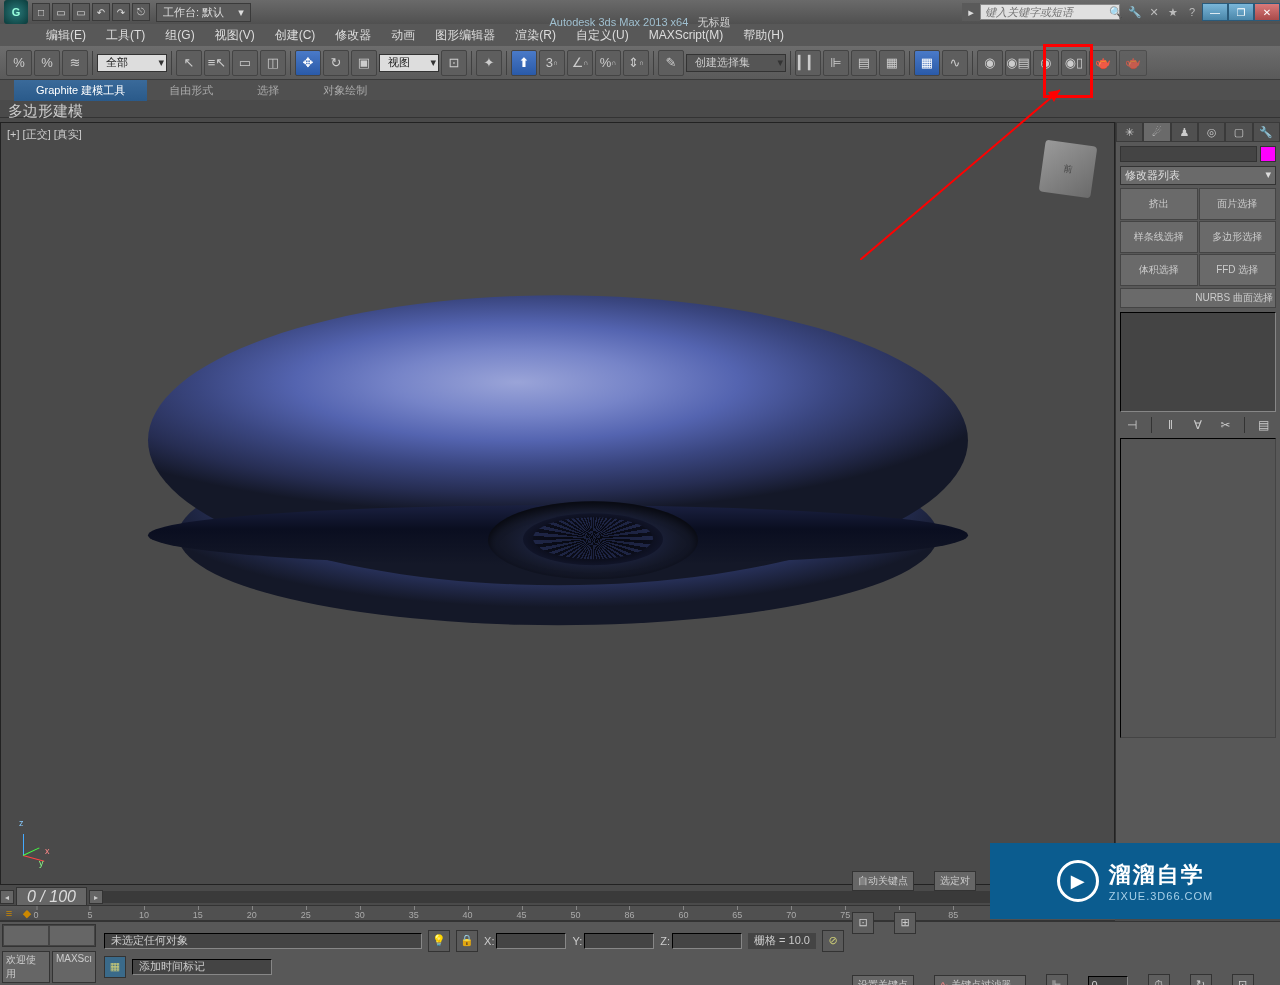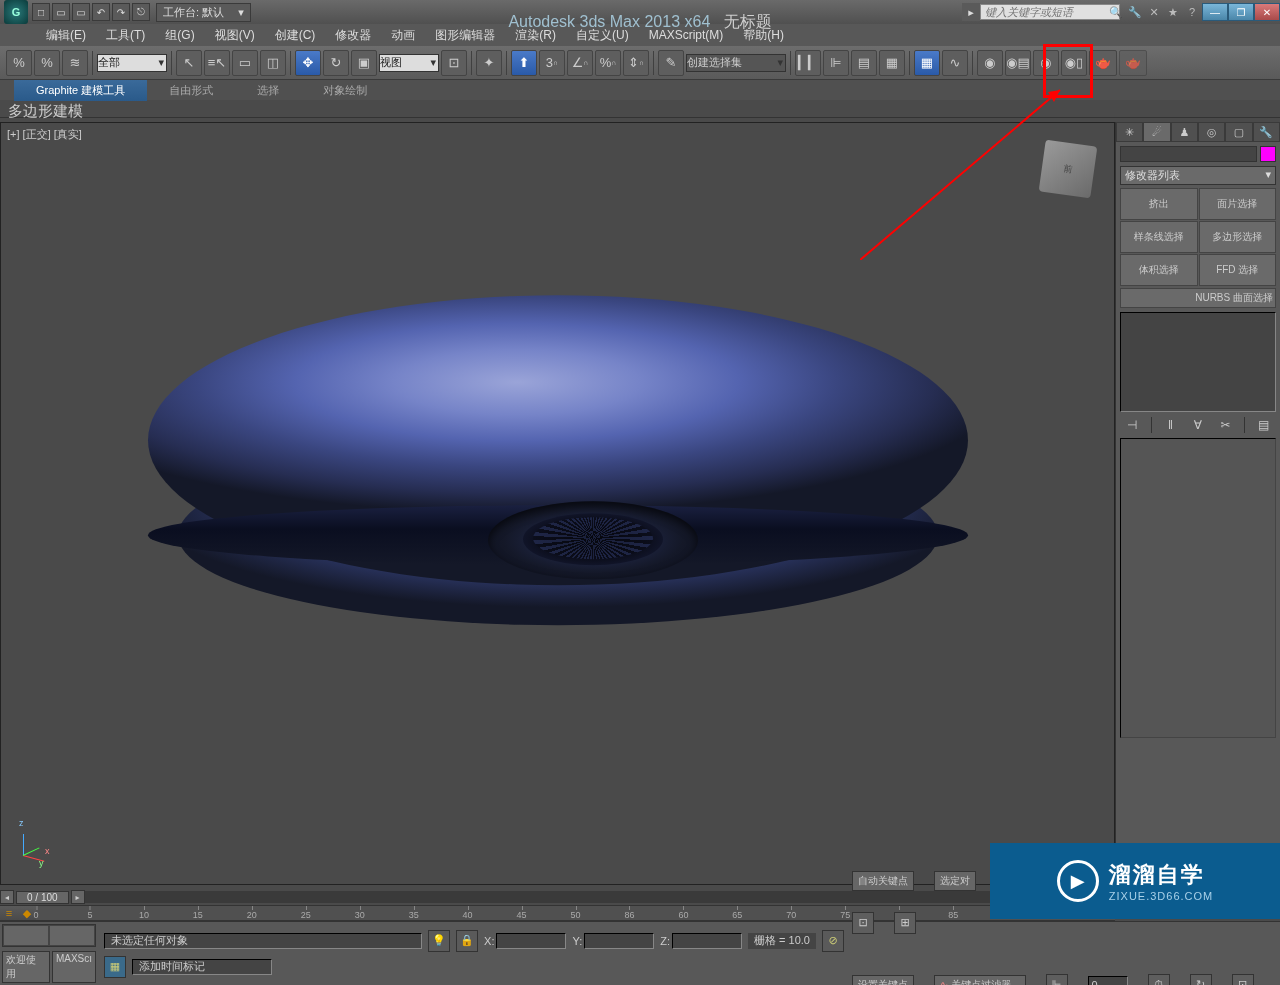--- a/index.html
+++ b/index.html
@@ -4,42 +4,42 @@
 <style>
 * { margin: 0; padding: 0; box-sizing: border-box; font-family: "Microsoft YaHei", SimSun, Arial, sans-serif; }
 body { background: #4a4a4a; color: #ccc; font-size: 11px; overflow: hidden; width: 1280px; height: 985px; position: relative; }
 
 
 .titlebar { height: 24px; background: linear-gradient(#6a6a6a, #505050); display: flex; align-items: center; position: relative; }
 .app-icon { width: 24px; height: 24px; background: radial-gradient(circle, #2a7a7a, #0a3a3a); border-radius: 3px; margin: 0 4px; display:flex;align-items:center;justify-content:center;color:#9fd;font-weight:bold;}
 .qat { display: flex; gap: 2px; align-items: center; }
 .qat-btn { width: 18px; height: 18px; background: #5a5a5a; border: 1px solid #3a3a3a; display: flex; align-items: center; justify-content: center; color: #ddd; font-size: 10px; }
 .workspace-dd { background: #5a5a5a; border: 1px solid #3a3a3a; padding: 1px 6px; color: #ddd; margin-left: 6px; display:flex; align-items:center; gap:14px;}
-.title-center { position: absolute; left: 50%; transform: translateX(-50%); color: #d0d0d0; font-size: 16px; white-space: nowrap; margin-top: 20px; }
+.title-center { position: absolute; left: 50%; transform: translateX(-50%); color: #d0d0d0; font-size: 11px; white-space: nowrap; margin-top: 20px; }
 .search-ctrl { position: absolute; right: 160px; display: flex; align-items: center; }
 .search-ctrl input { background: #e0e0e0; border: 1px solid #888; padding: 1px 4px; width: 140px; font-style: italic; color: #888; font-size: 11px; }
 .search-ctrl .mag { width: 18px; height: 18px; background: #5a5a5a; color: #ddd; display:flex;align-items:center;justify-content:center;}
 .title-icons { position: absolute; right: 80px; display: flex; gap: 3px; }
 .title-icons span { width: 16px; color: #bbb; text-align: center; }
 .win-ctrls { position: absolute; right: 0; display: flex; }
 .win-btn { width: 26px; height: 18px; border: 1px solid #2a5a7a; display: flex; align-items: center; justify-content: center; font-size: 10px; }
 .win-min, .win-max { background: linear-gradient(#7ab6d9, #4a86a9); color: #fff; }
 .win-close { background: linear-gradient(#d97a7a, #a94a4a); color: #fff; }
 
 
 .menubar { height: 22px; background: #585858; display: flex; align-items: center; padding-left: 36px; gap: 0; }
 .menu-item { padding: 3px 10px; color: #ddd; font-size: 12px; }
 
 
 .maintoolbar { height: 34px; background: linear-gradient(#6d6d6d, #5a5a5a); border-bottom: 1px solid #3a3a3a; display: flex; align-items: center; padding: 0 6px; gap: 2px; }
 .tb-btn { width: 26px; height: 26px; background: #5e5e5e; border: 1px solid #444; border-radius: 2px; display: flex; align-items: center; justify-content: center; color: #ccc; font-size: 13px; position: relative; }
 .tb-btn.blue { background: linear-gradient(#4a7ac8, #2a5aa8); color: #fff; }
 .tb-btn.teapot { width: 28px; }
 .tb-sep { width: 1px; height: 24px; background: #404040; margin: 0 2px; }
-.tb-dd { background: #ddd; border: 1px solid #333; padding: 1px 14px 1px 0; color: #222; font-size: 11px; position: relative; height: 18px; display:flex; align-items:center;}
+.tb-dd { background: #ddd; border: 1px solid #333; padding: 1px 14px 1px 8px; color: #222; font-size: 11px; position: relative; height: 18px; display:flex; align-items:center;}
 .tb-dd::after { content: "▾"; position: absolute; right: 2px; color: #333; }
 .filter-dd { width: 70px; }
 .view-dd { width: 60px; }
 .selset-dd { width: 100px; background: #555; color:#ccc; border-color:#333;}
 
 
 .highlight-box { position: absolute; border: 3px solid #f00; pointer-events: none; z-index: 100; }
 .arrow-line { position: absolute; pointer-events: none; z-index: 99; }
 
 
@@ -94,21 +94,21 @@
 .mod-btn { background: #6a6a6a; border: 1px solid #444; padding: 8px; text-align: center; color: #ccc; font-size: 10px; }
 .nurbs-row { margin: 2px 4px; background: #6a6a6a; border: 1px solid #444; padding: 2px; text-align: right; color: #ccc; font-size: 10px; }
 .mod-stack { margin: 4px; height: 100px; background: #444; border: 1px inset #333; }
 .stack-ctrls { display: flex; gap: 3px; margin: 4px; align-items:center; justify-content:space-around;}
 .stack-btn { width: 18px; height: 18px; display: flex; align-items: center; justify-content: center; color: #ccc; font-size: 12px; }
 .rollout-area { margin: 4px; flex: 1; background: #555; border: 1px inset #444; height: 300px;}
 
 
 .timeslider-row { position: absolute; bottom: 80px; left: 0; right: 165px; height: 16px; background: #4a4a4a; display: flex; align-items: center; }
 .ts-arrow { width: 14px; height: 14px; background: #666; border: 1px solid #333; display:flex;align-items:center;justify-content:center;font-size:8px;}
-.ts-slider { background: #666; border: 1px solid #333; padding: 0 10px; font-size: 10px; color: #ddd; margin: 0 2px; }
+.ts-slider { background: #666; border: 1px solid #333; padding: 0 10px; font-size: 16px; color: #ddd; margin: 0 2px; font-style: italic; }
 .ts-track { flex: 1; height: 12px; background: #3a3a3a; }
 
 .trackbar { position: absolute; bottom: 64px; left: 0; right: 165px; height: 16px; background: linear-gradient(#5a5a5a, #4a4a4a); border-top: 1px solid #333; border-bottom: 1px solid #333; position: absolute; }
 .trackbar-inner { display: flex; height: 100%; position: relative; }
 .tb-icon { width: 18px; display:flex;align-items:center;justify-content:center;color:#c80;}
 .tb-ruler { flex: 1; position: relative; background: #505050;}
 .tb-tick { position: absolute; bottom: 0; font-size: 9px; color: #aaa; transform: translateX(-50%);}
 .tb-tick::before { content:""; position:absolute; top:-4px; left:50%; width:1px; height:4px; background:#888;}
 
 

